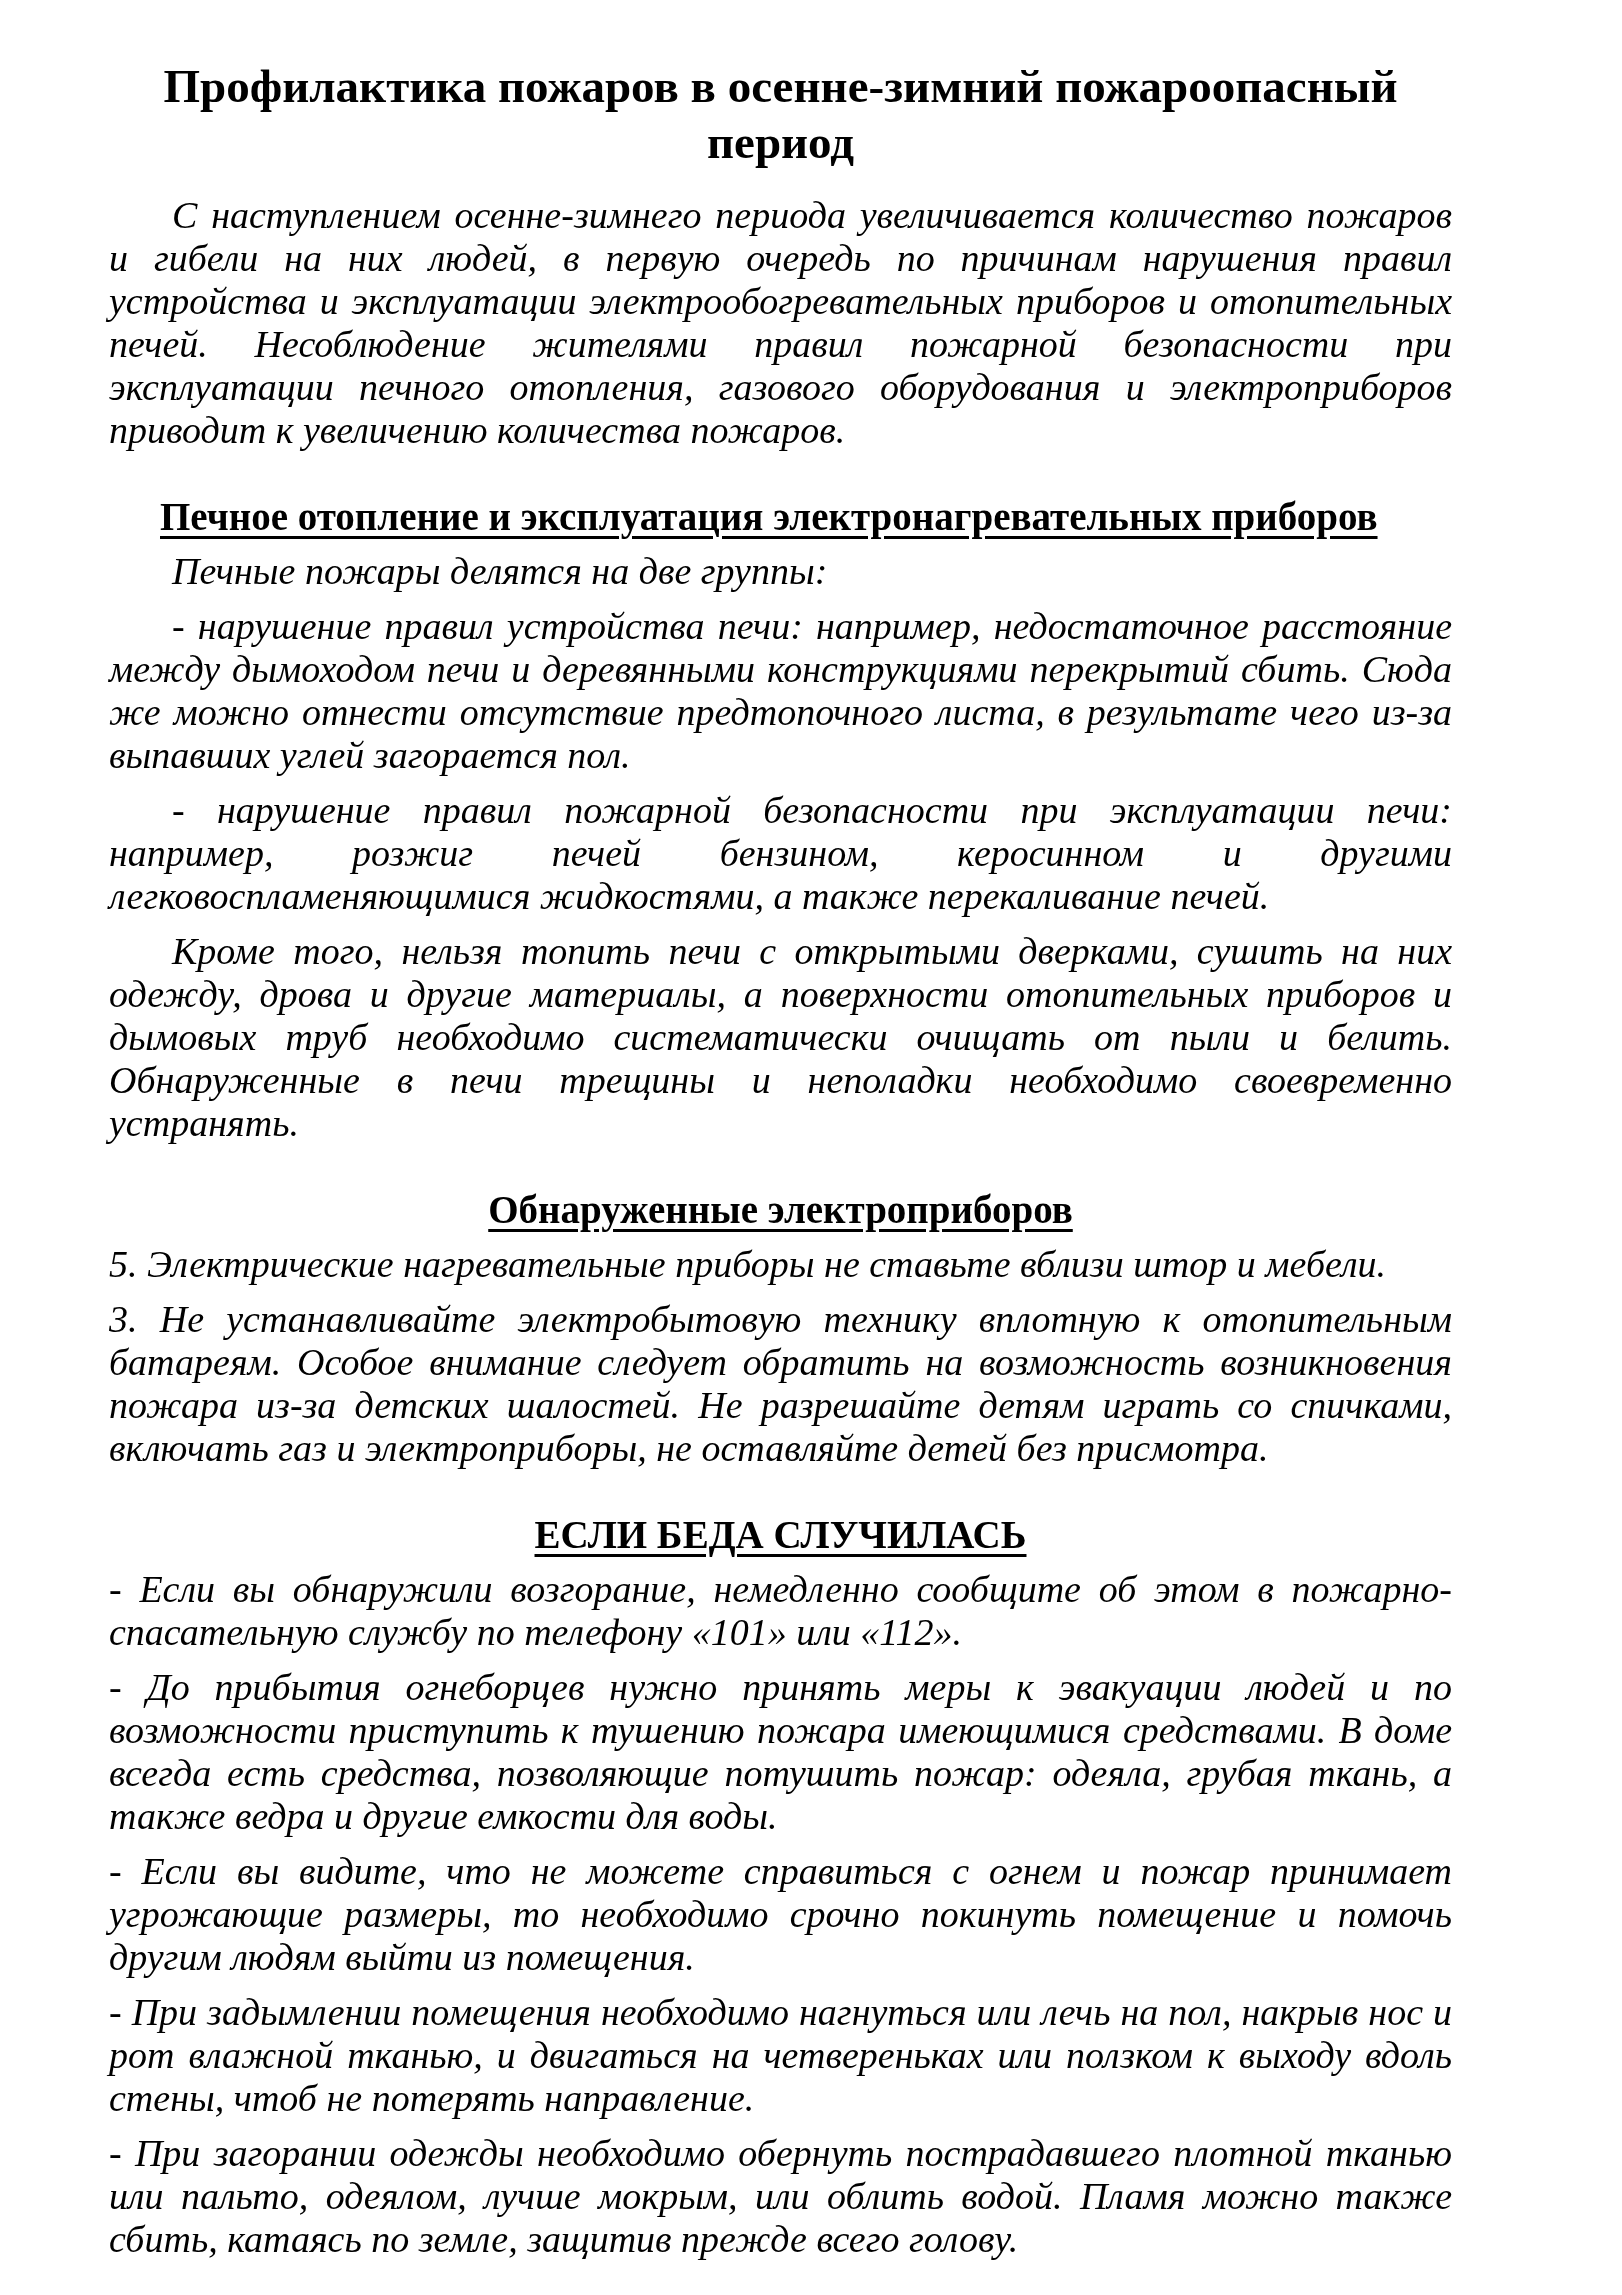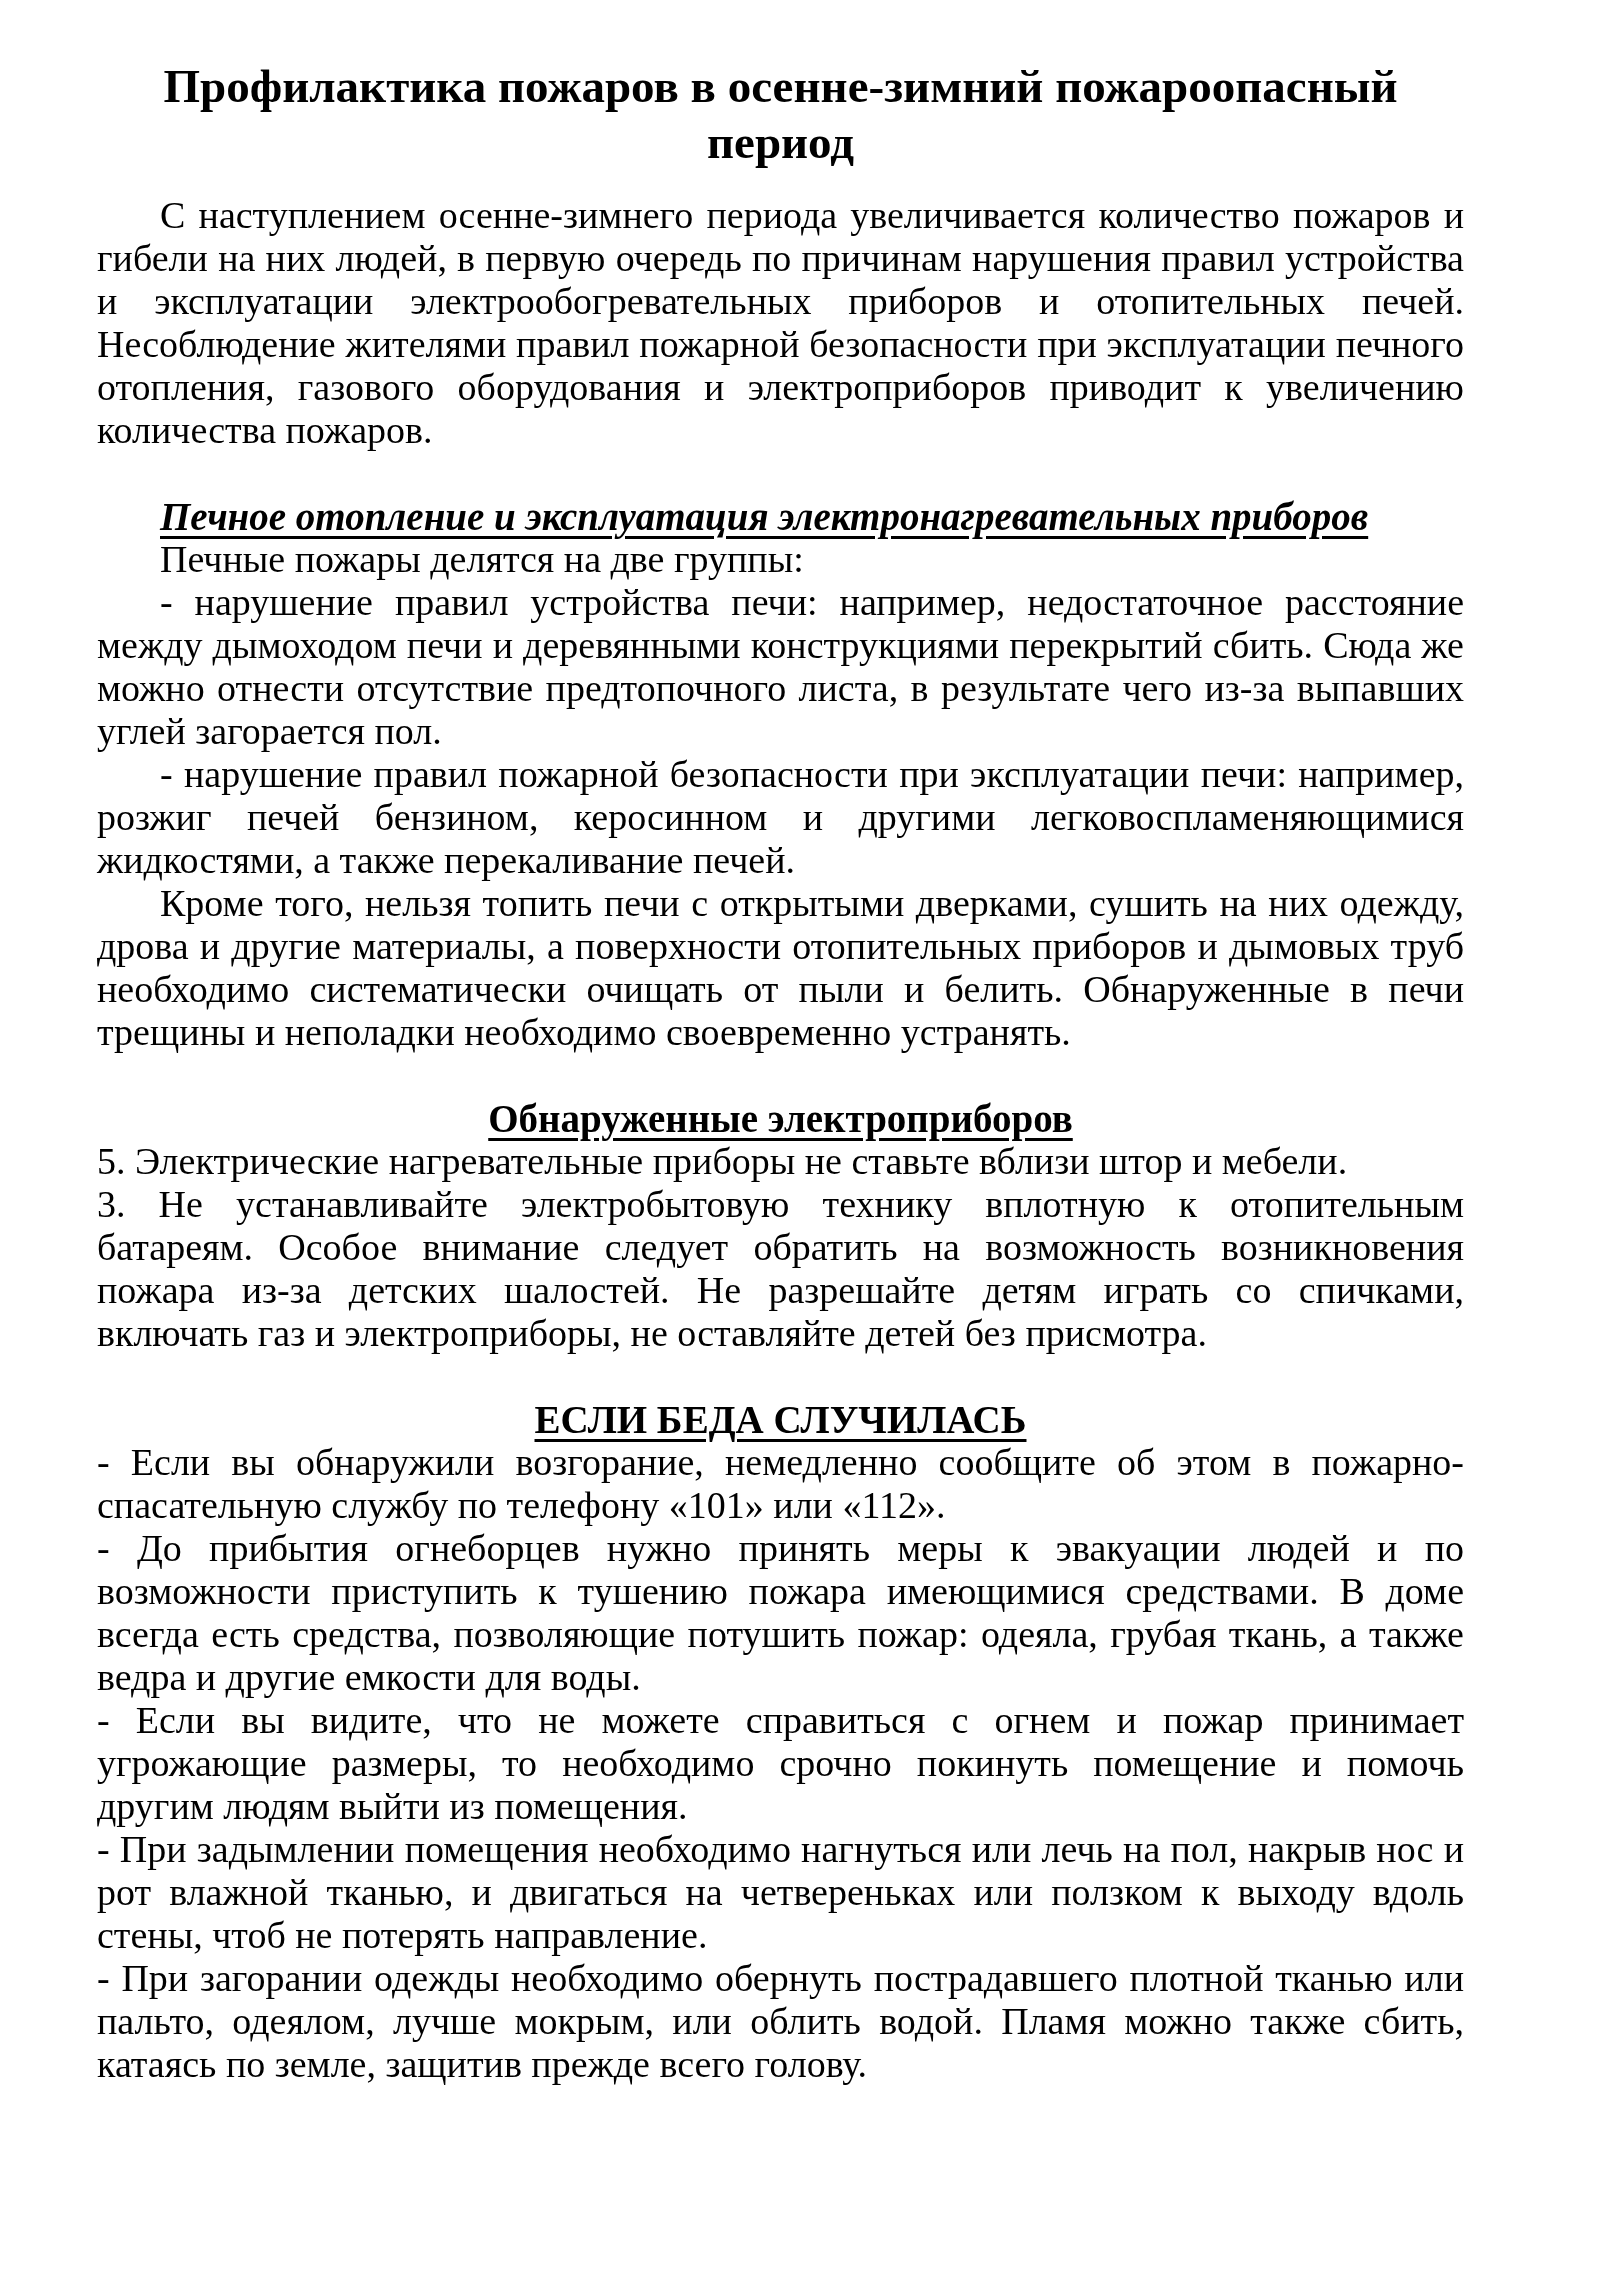--- a/index.html
+++ b/index.html
@@ -20,37 +20,37 @@
     line-height: 43px;
   }
   .doc-title {
     margin: 0 0 23.6px 0;
     font-size: 47px;
     line-height: 56px;
     font-weight: 700;
     text-align: center;
   }
   p {
-    margin: 0;
+    margin: 12px;
     text-align: justify;
+    font-style: italic;
   }
   .indent {
     text-indent: 63px;
   }
   .flush {
     text-indent: 0;
   }
   .section-heading-left {
     margin: 43px 0 0 0;
     font-size: 39px;
     line-height: 43px;
     font-weight: 700;
     text-align: left;
     text-indent: 63px;
-    font-style: italic;
   }
   .section-heading-center {
     margin: 43px 0 0 0;
     font-size: 39px;
     line-height: 43px;
     font-weight: 700;
     text-align: center;
   }
   .u {
     text-decoration: underline;

